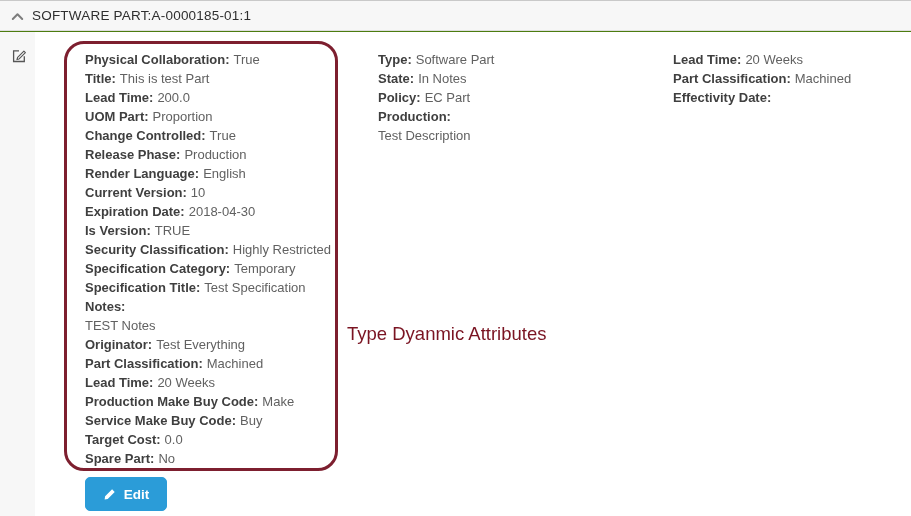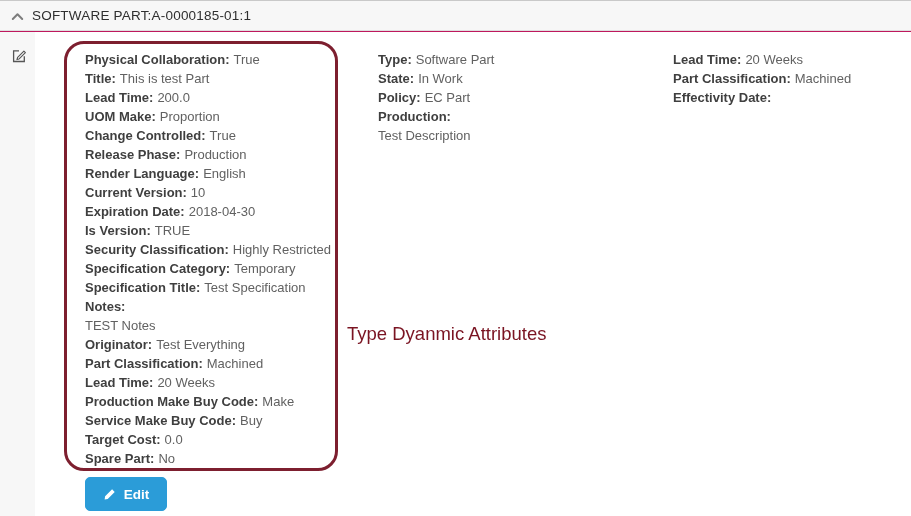--- a/index.html
+++ b/index.html
@@ -1,21 +1,21 @@
 <!DOCTYPE html>
 <html><head>
 <meta charset="utf-8">
 <style>
   * { margin: 0; padding: 0; box-sizing: border-box; }
   html, body { background: #ffffff; }
   .screen {
     position: relative;
     width: 911px;
     height: 516px;
-    background: #be185d;
+    background: #4d7c0f;
     font-family: "Liberation Sans", "DejaVu Sans", sans-serif;
     overflow: hidden;
   }
 
   
   .header-bar {
     position: absolute;
     top: 0; left: 0; right: 0;
     height: 31px;
     background: #f7f7f7;
@@ -131,21 +131,21 @@
   </div>
 
   <div class="content">
 
     <div class="annotation-box"></div>
 
     <div class="attr-col col-1">
         <div class="attr-row"><span class="attr-label">Physical Collaboration:</span><span class="attr-value">True</span></div>
         <div class="attr-row"><span class="attr-label">Title:</span><span class="attr-value">This is test Part</span></div>
         <div class="attr-row"><span class="attr-label">Lead Time:</span><span class="attr-value">200.0</span></div>
-        <div class="attr-row"><span class="attr-label">UOM Make:</span><span class="attr-value">Proportion</span></div>
+        <div class="attr-row"><span class="attr-label">UOM Part:</span><span class="attr-value">Proportion</span></div>
         <div class="attr-row"><span class="attr-label">Change Controlled:</span><span class="attr-value">True</span></div>
         <div class="attr-row"><span class="attr-label">Release Phase:</span><span class="attr-value">Production</span></div>
         <div class="attr-row"><span class="attr-label">Render Language:</span><span class="attr-value">English</span></div>
         <div class="attr-row"><span class="attr-label">Current Version:</span><span class="attr-value">10</span></div>
         <div class="attr-row"><span class="attr-label">Expiration Date:</span><span class="attr-value">2018-04-30</span></div>
         <div class="attr-row"><span class="attr-label">Is Version:</span><span class="attr-value">TRUE</span></div>
         <div class="attr-row"><span class="attr-label">Security Classification:</span><span class="attr-value">Highly Restricted</span></div>
         <div class="attr-row"><span class="attr-label">Specification Category:</span><span class="attr-value">Temporary</span></div>
         <div class="attr-row"><span class="attr-label">Specification Title:</span><span class="attr-value">Test Specification</span></div>
         <div class="attr-row"><span class="attr-label">Notes:</span></div>
@@ -154,21 +154,21 @@
         <div class="attr-row"><span class="attr-label">Part Classification:</span><span class="attr-value">Machined</span></div>
         <div class="attr-row"><span class="attr-label">Lead Time:</span><span class="attr-value">20 Weeks</span></div>
         <div class="attr-row"><span class="attr-label">Production Make Buy Code:</span><span class="attr-value">Make</span></div>
         <div class="attr-row"><span class="attr-label">Service Make Buy Code:</span><span class="attr-value">Buy</span></div>
         <div class="attr-row"><span class="attr-label">Target Cost:</span><span class="attr-value">0.0</span></div>
         <div class="attr-row"><span class="attr-label">Spare Part:</span><span class="attr-value">No</span></div>
       </div>
 
     <div class="attr-col col-2">
         <div class="attr-row"><span class="attr-label">Type:</span><span class="attr-value">Software Part</span></div>
-        <div class="attr-row"><span class="attr-label">State:</span><span class="attr-value">In Work</span></div>
+        <div class="attr-row"><span class="attr-label">State:</span><span class="attr-value">In Notes</span></div>
         <div class="attr-row"><span class="attr-label">Policy:</span><span class="attr-value">EC Part</span></div>
         <div class="attr-row"><span class="attr-label">Production:</span></div>
         <div class="attr-row"><span class="attr-value">Test Description</span></div>
       </div>
 
     <div class="attr-col col-3">
         <div class="attr-row"><span class="attr-label">Lead Time:</span><span class="attr-value">20 Weeks</span></div>
         <div class="attr-row"><span class="attr-label">Part Classification:</span><span class="attr-value">Machined</span></div>
         <div class="attr-row"><span class="attr-label">Effectivity Date:</span></div>
       </div>

